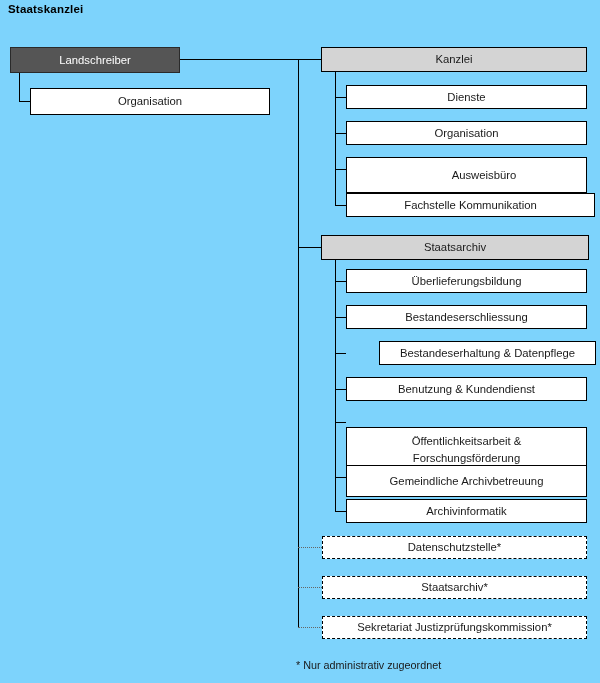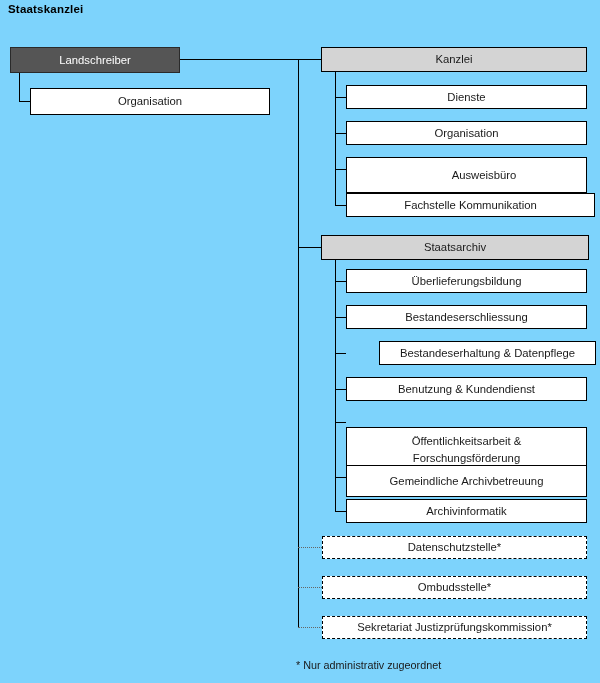--- a/index.html
+++ b/index.html
@@ -177,21 +177,21 @@
     <span>Archivinformatik</span>
   </div>
 
   <div class="ln dot-h" style="left:298px; top:547px; width:24px;"></div>
   <div class="node dashed" style="left:322px; top:536px; width:265px; height:23px;">
     <span>Datenschutzstelle*</span>
   </div>
 
   <div class="ln dot-h" style="left:298px; top:587px; width:24px;"></div>
   <div class="node dashed" style="left:322px; top:576px; width:265px; height:23px;">
-    <span>Ombudsstelle*</span>
+    <span>Staatsarchiv*</span>
   </div>
 
   <div class="ln dot-h" style="left:298px; top:627px; width:24px;"></div>
   <div class="node dashed" style="left:322px; top:616px; width:265px; height:23px;">
     <span>Sekretariat Justizprüfungskommission*</span>
   </div>
 
   <div class="footnote" style="left:296px; top:659px;">* Nur administrativ zugeordnet</div>
 
 </div>

